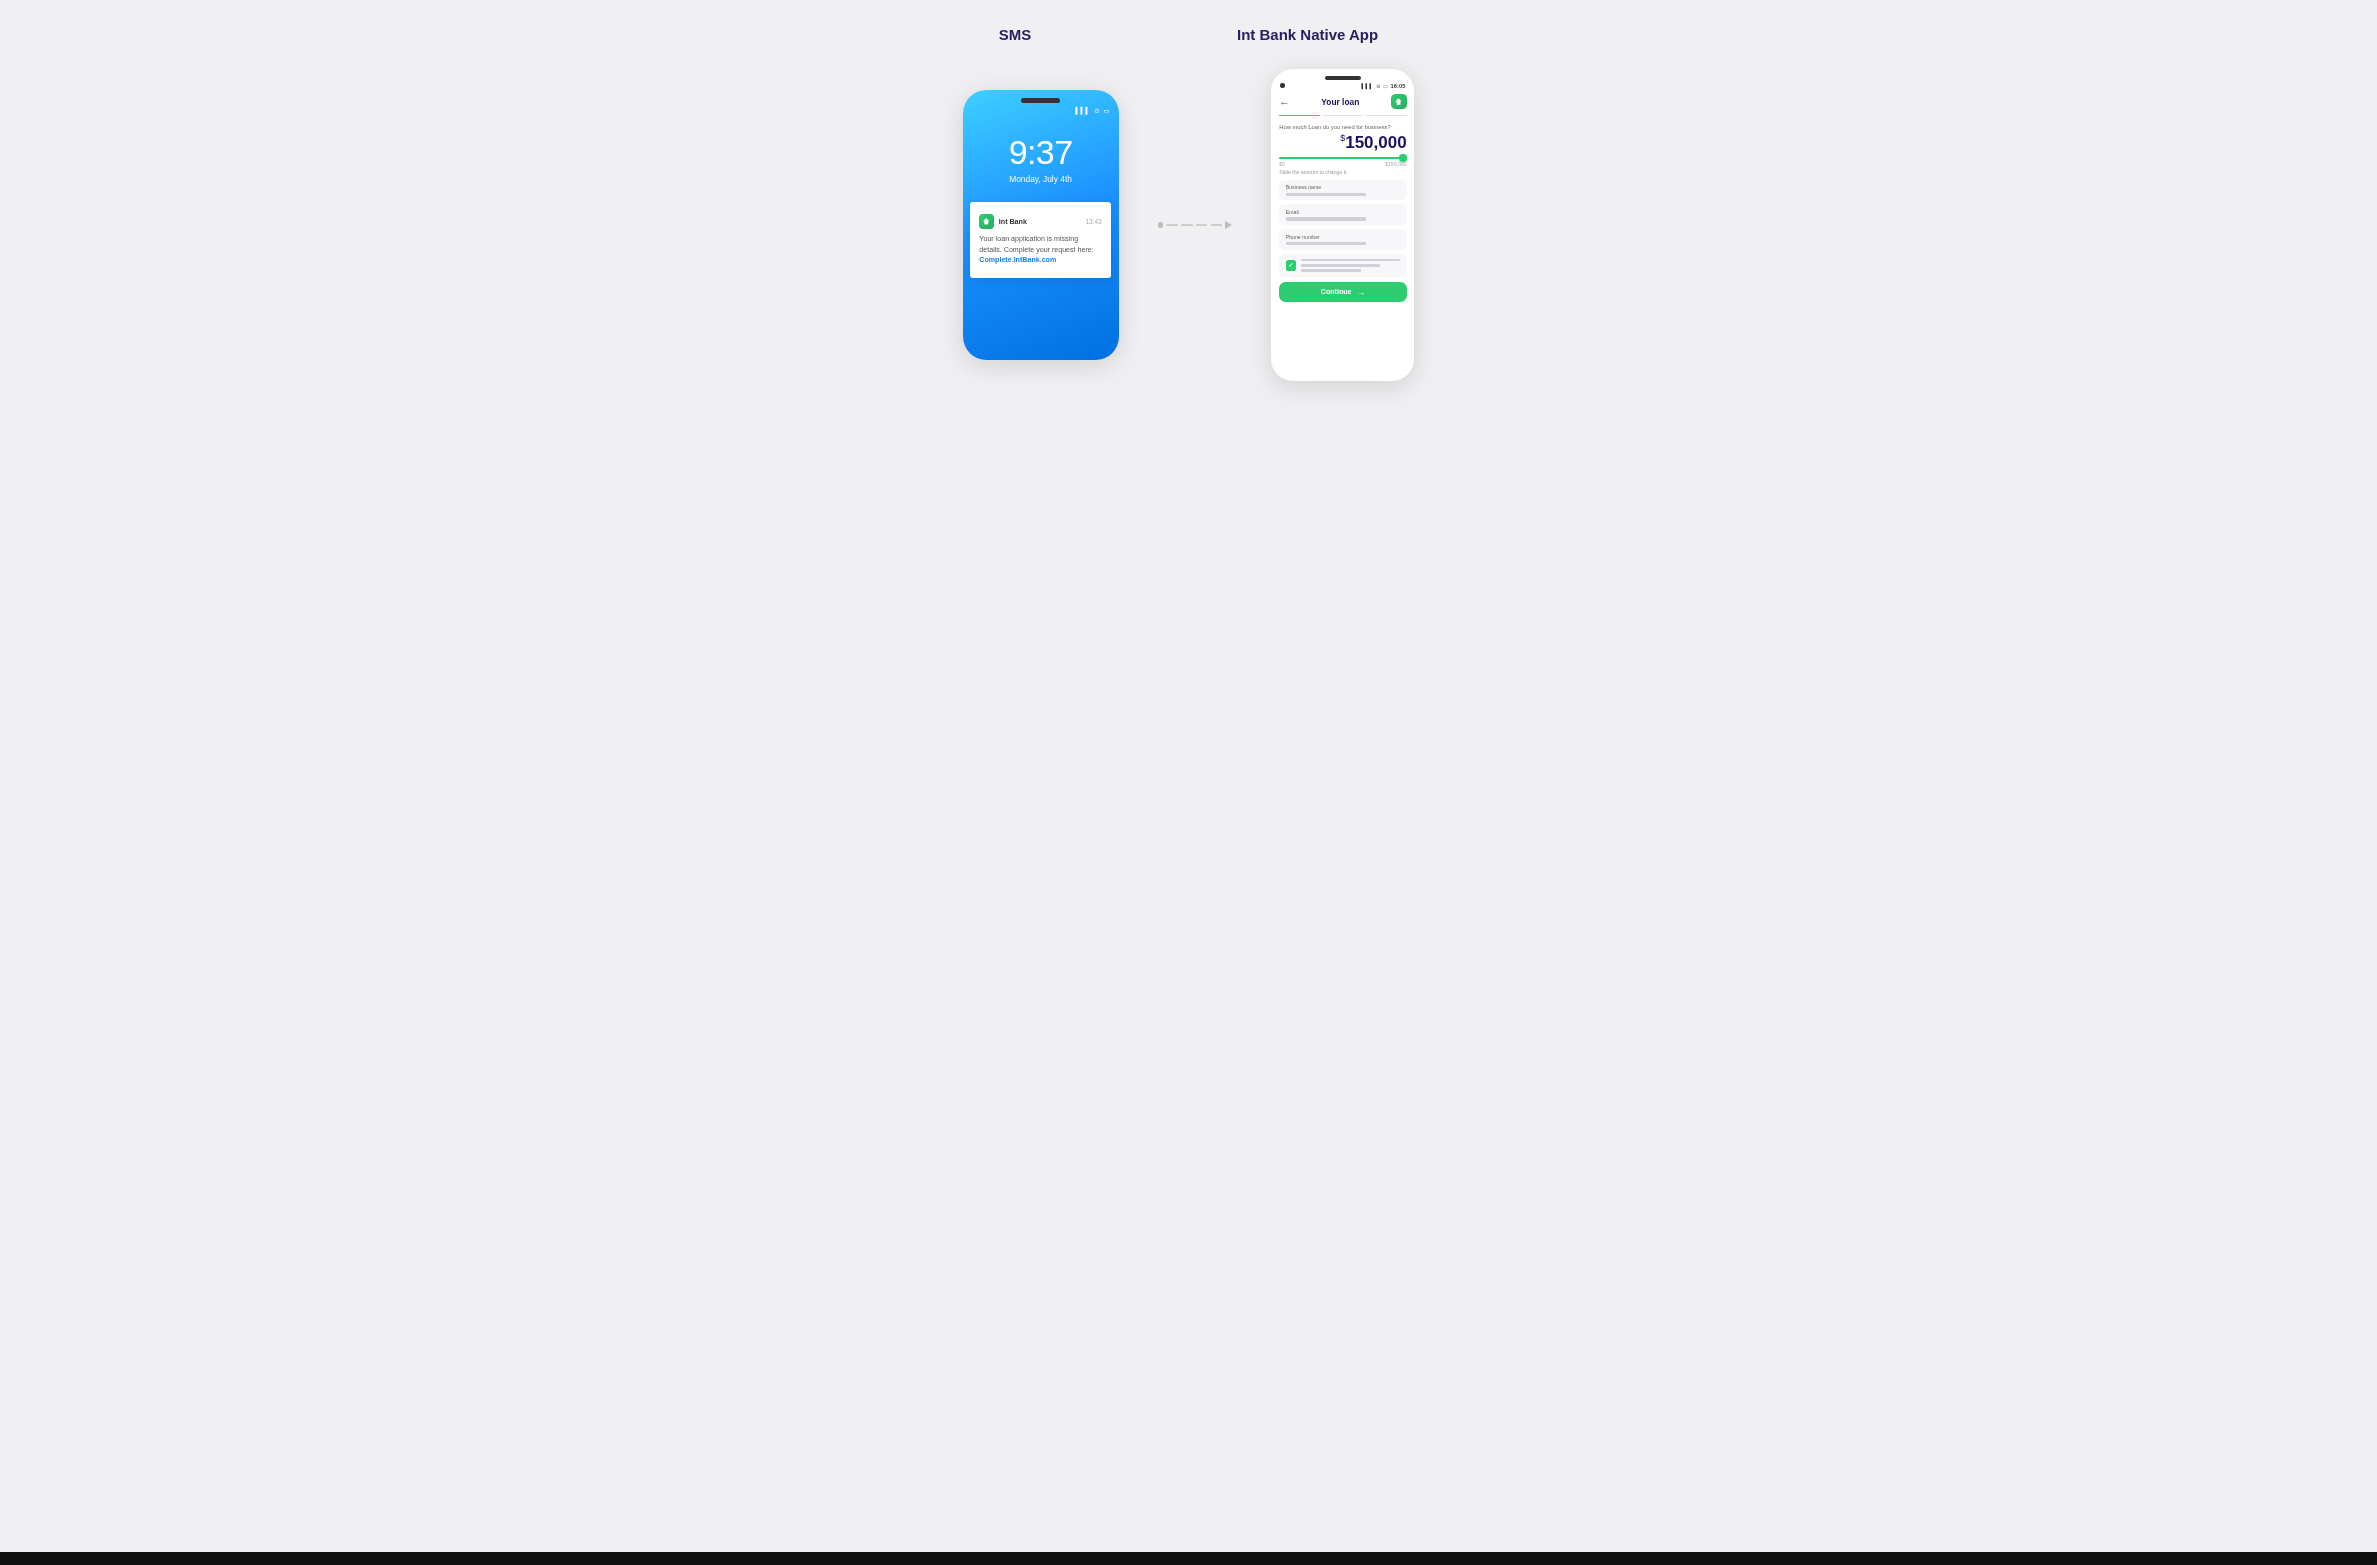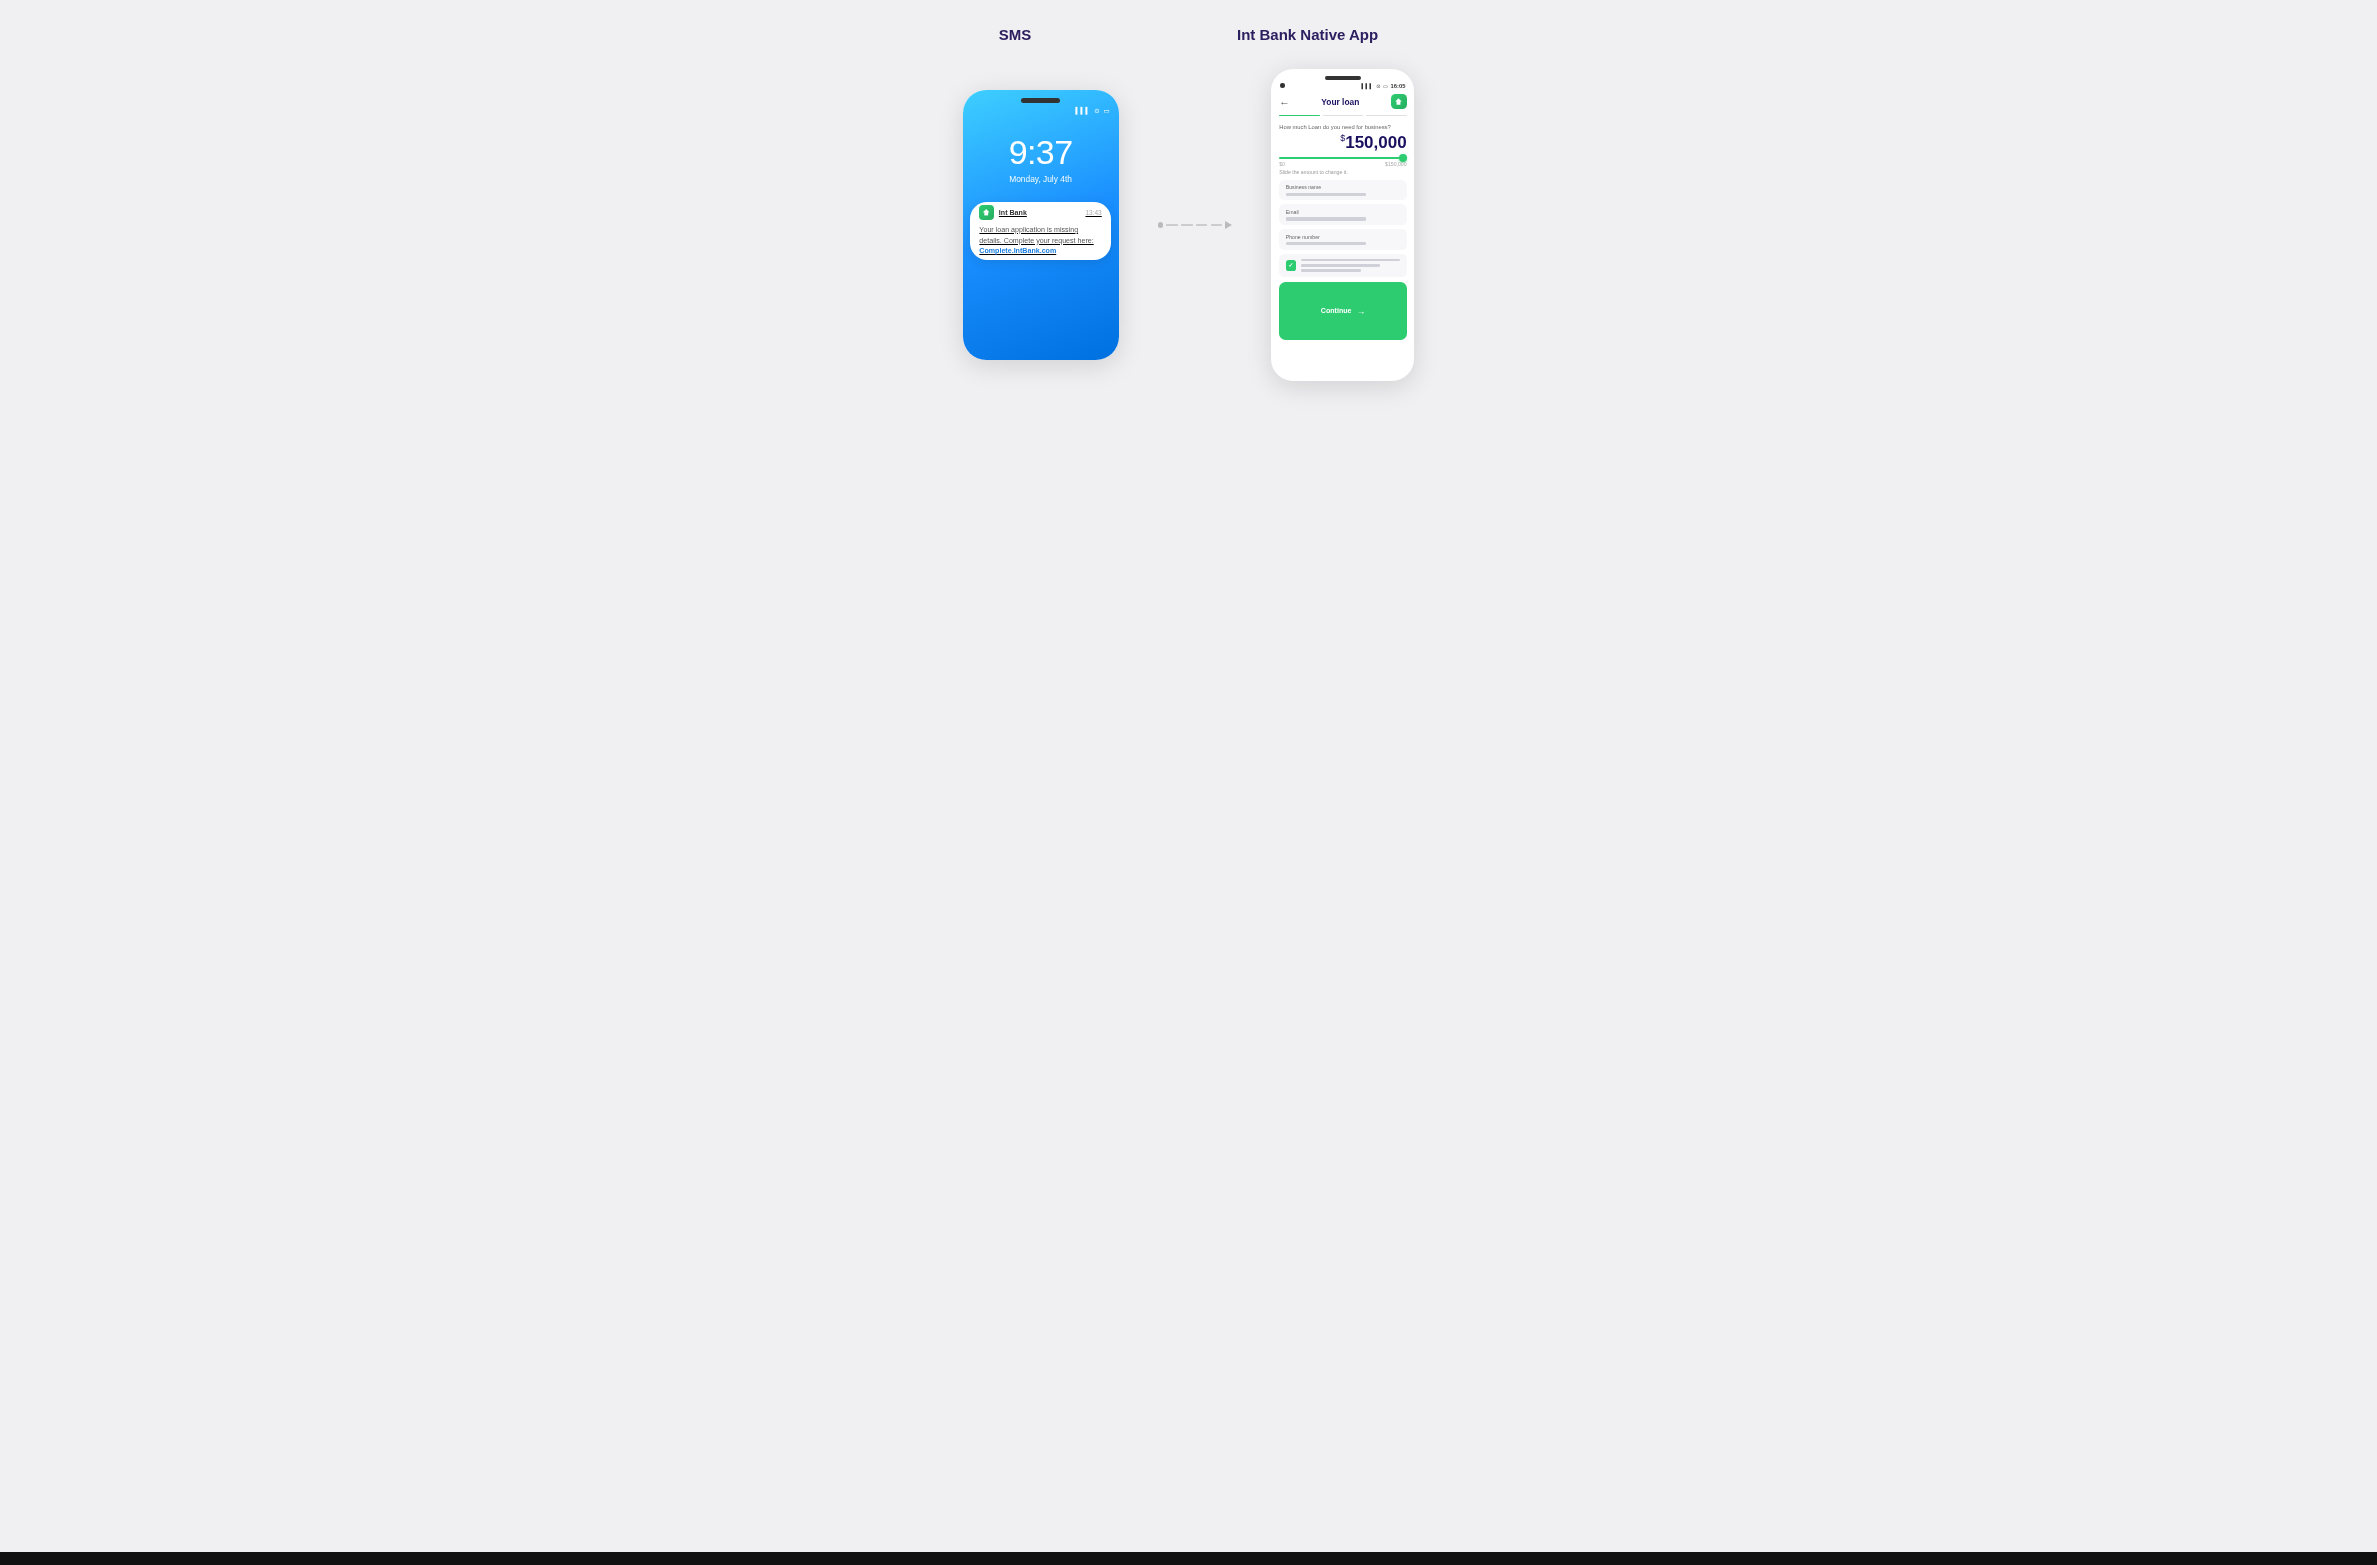--- a/index.html
+++ b/index.html
@@ -82,26 +82,25 @@
     }
     .date-display {
       color: white;
       font-size: 8.4px;
       font-weight: 400;
       margin-top: 2.6px;
       opacity: 0.95;
     }
     .notification-card {
       background: white;
-      border-radius: 17px;
-      padding: 3px 9px;
+      border-radius: 3px;
+      padding: 12px 9px;
       margin: 18px 7.8px 0;
       box-shadow: 0 2.6px 10.4px rgba(0,0,0,0.1);
       width: calc(100% - 15.6px);
-      text-decoration: underline;
     }
     .notif-header {
       display: flex;
       align-items: center;
       justify-content: space-between;
       margin-bottom: 5.2px;
     }
     .notif-app-info {
       display: flex;
       align-items: center;
@@ -358,21 +357,21 @@
       border-radius: 1.3px;
     }
     .checkbox-line.short { width: 60%; }
     .checkbox-line.medium { width: 80%; }
     .continue-btn {
       width: 100%;
       background: #2ecc71;
       color: white;
       border: none;
       border-radius: 6.5px;
-      padding: 24px;
+      padding: 5px;
       font-size: 7.1px;
       font-weight: 600;
       display: flex;
       align-items: center;
       justify-content: center;
       gap: 5.2px;
       cursor: pointer;
     }
     .continue-arrow {
       font-size: 8.4px;

